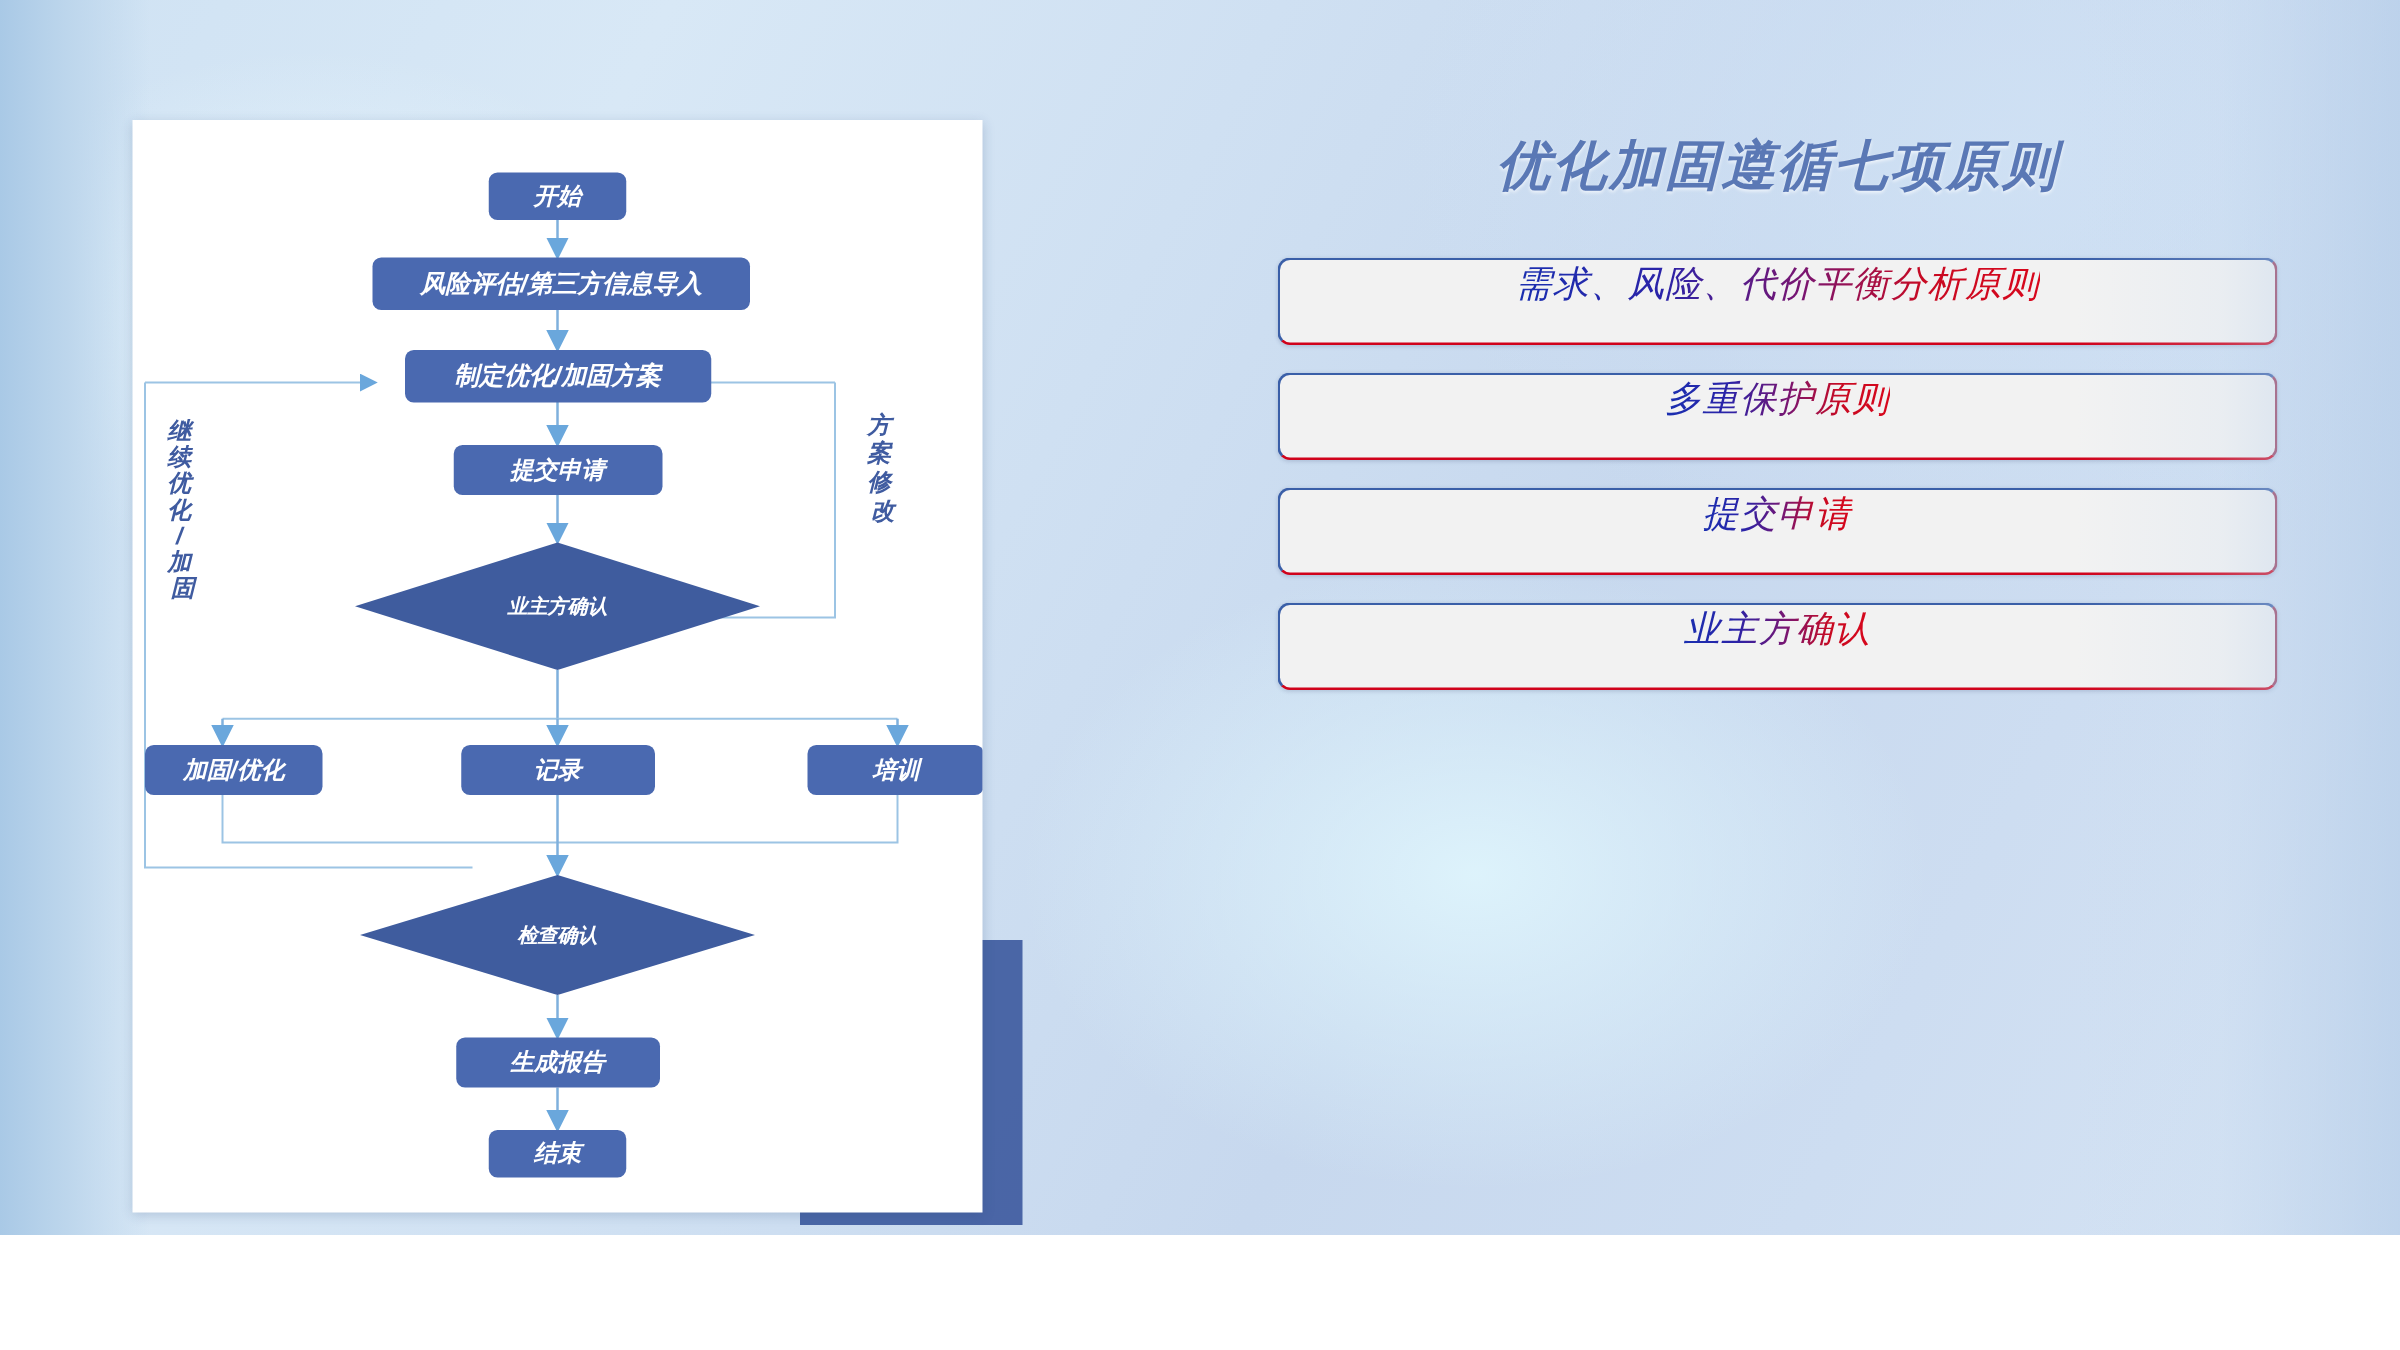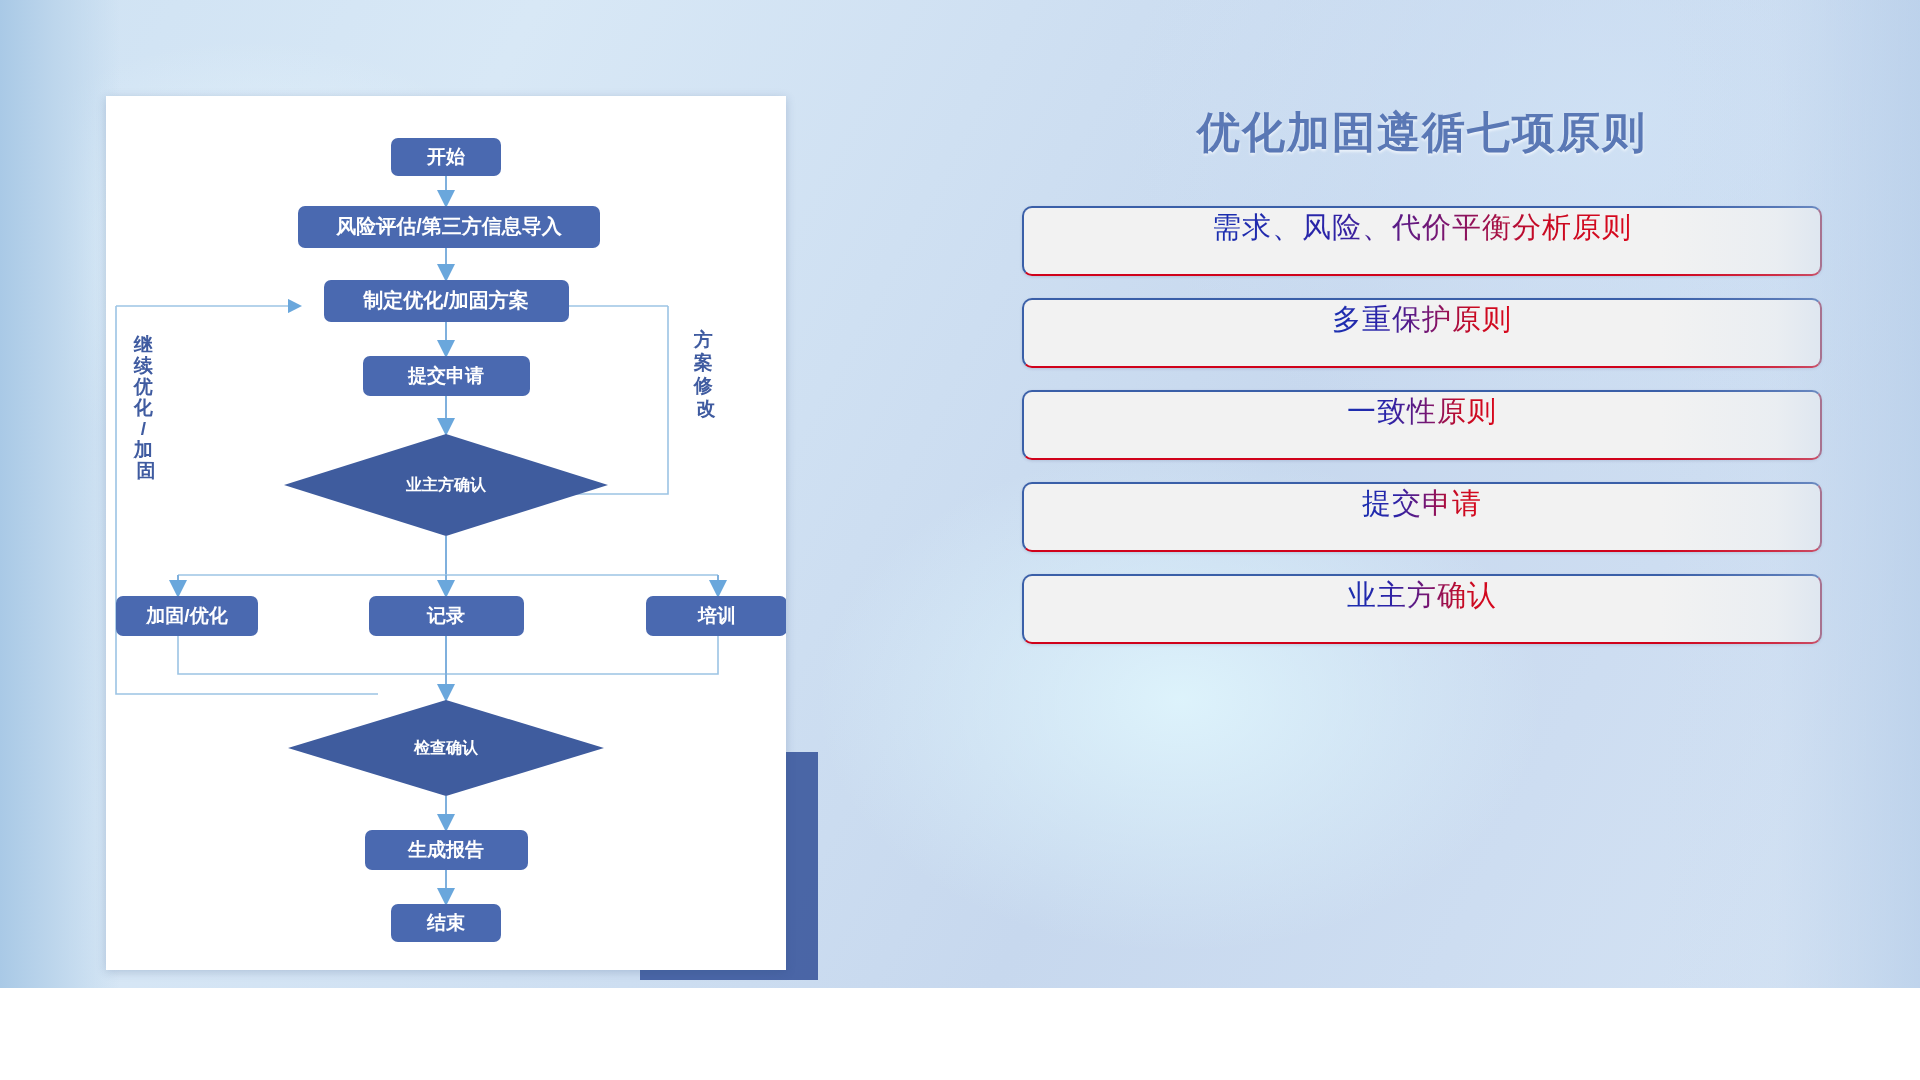--- a/index.html
+++ b/index.html
@@ -15,20 +15,21 @@
   #slide {
     position: relative;
     width: 1920px;
     height: 988px;
     background:
       radial-gradient(ellipse 520px 360px at 1180px 700px, rgba(222,244,252,0.95) 0%, rgba(222,244,252,0.0) 70%),
       radial-gradient(ellipse 420px 300px at 250px 250px, rgba(233,246,253,0.85) 0%, rgba(233,246,253,0.0) 70%),
       radial-gradient(ellipse 700px 500px at 1620px 120px, rgba(208,226,245,0.8) 0%, rgba(208,226,245,0.0) 72%),
       linear-gradient(118deg, #cfe2f3 0%, #d8e8f6 22%, #cfe0f2 42%, #c7d8ee 62%, #cdddf1 80%, #d6e4f4 100%);
     overflow: hidden;
+    font-style: italic;
   }
   #slide::before {
     content: "";
     position: absolute;
     left: 0; top: 0; width: 120px; height: 1080px;
     background: linear-gradient(90deg, #a9c9e6 0%, #bdd6ec 45%, rgba(205,222,240,0) 100%);
     pointer-events: none;
   }
   #slide::after {
     content: "";
@@ -256,23 +257,20 @@
       <div class="principle-card">
         <span class="principle-label">需求、风险、代价平衡分析原则</span>
       </div>
 
 
 
       <div class="principle-card">
         <span class="principle-label">多重保护原则</span>
       </div>
 
-      <div class="principle-card">
-        <span class="principle-label">一致性原则</span>
-      </div>
 
       <div class="principle-card">
         <span class="principle-label">提交申请</span>
       </div>
 
       <div class="principle-card">
         <span class="principle-label">业主方确认</span>
       </div>
 
     </div>

